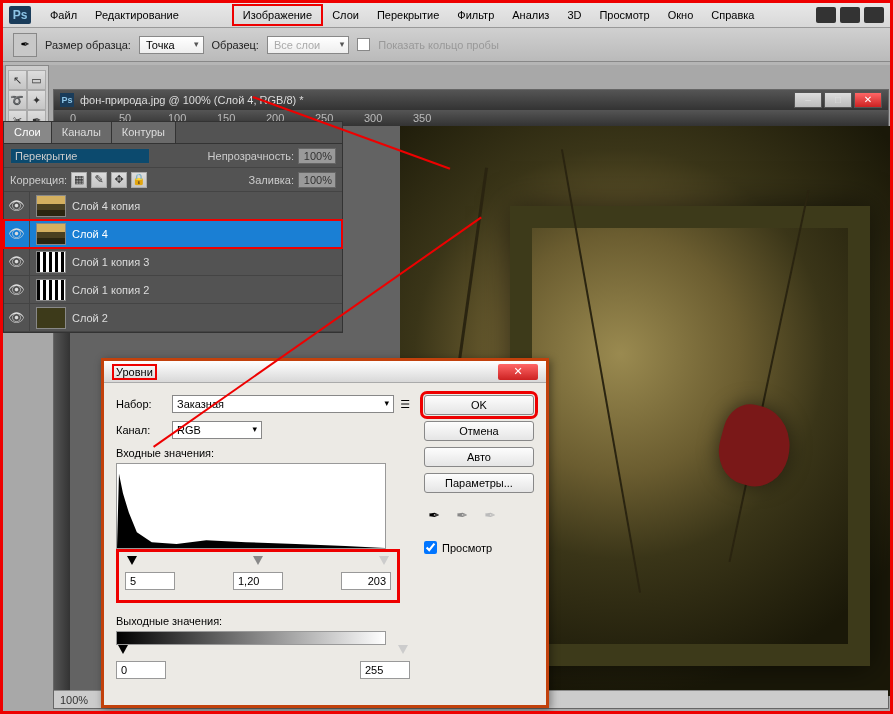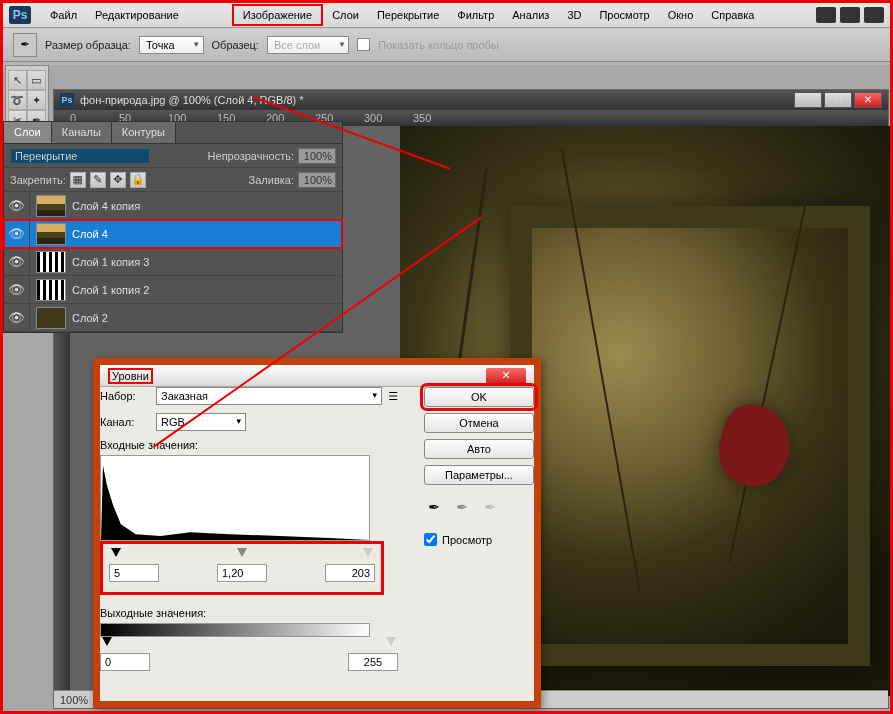--- a/index.html
+++ b/index.html
@@ -59,25 +59,25 @@
 .eye { width:26px; height:100%; border-right:1px solid #444; display:flex; align-items:center; justify-content:center; color:#ddd; font-size:13px; }
 .thumb { width:30px; height:22px; margin:0 6px; border:1px solid #888; background:#fff; }
 .thumb.img { background:linear-gradient(#d4b060 40%,#4a4020 40% 70%,#2a2510 70%); }
 .thumb.bw { background:repeating-linear-gradient(90deg,#000 0 3px,#fff 3px 6px); }
 .thumb.frame { background:#3d3a1a; }
 .lname { color:#ddd; }
 .layer.selected { background:#1a7fd4; }
 .layer.selected .lname { color:#fff; }
 .layer-hl { outline:2px solid #e00; outline-offset:-1px; }
 
-.levels-dlg { position:absolute; left:90px; top:355px; width:448px; height:350px; background:#eceae5; border:7px solid #c2410c; box-shadow:2px 2px 8px rgba(0,0,0,.4); z-index:10; }
+.levels-dlg { position:absolute; left:98px; top:355px; width:448px; height:350px; background:#eceae5; border:3px solid #c2410c; box-shadow:2px 2px 8px rgba(0,0,0,.4); z-index:10; }
 .dlg-title { height:22px; background:linear-gradient(#fff,#d8d8d8); border-bottom:1px solid #aaa; display:flex; align-items:center; padding:0 8px; }
 .dlg-title-hl { border:2px solid #e00; padding:0 2px; }
 .dlg-close { margin-left:auto; width:40px; height:16px; background:linear-gradient(#f66,#c22); color:#fff; text-align:center; border-radius:2px; font-size:11px; line-height:14px; }
-.dlg-body { display:flex; gap:26px; }
+.dlg-body { padding:12px; display:flex; gap:14px; }
 .dlg-left { flex:1; }
 .dlg-right { width:110px; display:flex; flex-direction:column; gap:6px; }
 .btn { background:linear-gradient(#fdfdfd,#e5e5e5); border:1px solid #888; border-radius:3px; text-align:center; padding:3px 6px; cursor:pointer; }
 .btn-hl { outline:3px solid #e00; outline-offset:1px; }
 .row { display:flex; align-items:center; gap:6px; margin-bottom:8px; }
 .row .lbl { width:50px; }
 .row .sel2 { flex:1; background:#fff; border:1px solid #888; padding:2px 4px; position:relative; }
 .row .sel2:after { content:"▾"; position:absolute; right:4px; top:2px; font-size:9px; }
 .histo { width:270px; height:86px; border:1px solid #999; background:#fff; position:relative; margin-top:4px; }
 .histo svg { width:100%; height:100%; }
@@ -230,21 +230,21 @@
         <div class="ptab active">Слои</div>
         <div class="ptab">Каналы</div>
         <div class="ptab">Контуры</div>
       </div>
       <div class="panel-row">
         <div class="sel">Перекрытие</div>
         <span class="opacity-lbl">Непрозрачность:</span>
         <div class="pct">100%</div>
       </div>
       <div class="panel-row">
-        <span style="color:#ccc">Закрепить:</span>
+        <span style="color:#ccc">Коррекция:</span>
         <div class="tool" style="width:16px;height:16px">▦</div>
         <div class="tool" style="width:16px;height:16px">✎</div>
         <div class="tool" style="width:16px;height:16px">✥</div>
         <div class="tool" style="width:16px;height:16px">🔒</div>
         <span class="opacity-lbl">Заливка:</span>
         <div class="pct">100%</div>
       </div>
       <div class="layer-list" id="layer-list">
           <div class="layer">
             <div class="eye">👁</div>
@@ -316,21 +316,21 @@
         </div>
         <div class="outlbl">Выходные значения:</div>
         <div class="gradient"></div>
         <div class="sliderbar">
           <div class="tri black"></div>
           <div class="tri white"></div>
         </div>
         <div class="inputs3">
           <input class="num" value="0" style="">
           <span></span>
-          <input class="num" style="text-align: center;" value="255">
+          <input class="num" style="text-align: left;" value="255">
         </div>
       </div>
       <div class="dlg-right">
         <div class="btn btn-hl">OK</div>
         <div class="btn">Отмена</div>
         <div class="btn">Авто</div>
         <div class="btn">Параметры...</div>
         <div class="droppers">
           <div class="dropper">✒</div>
           <div class="dropper" style="color:#888">✒</div>

